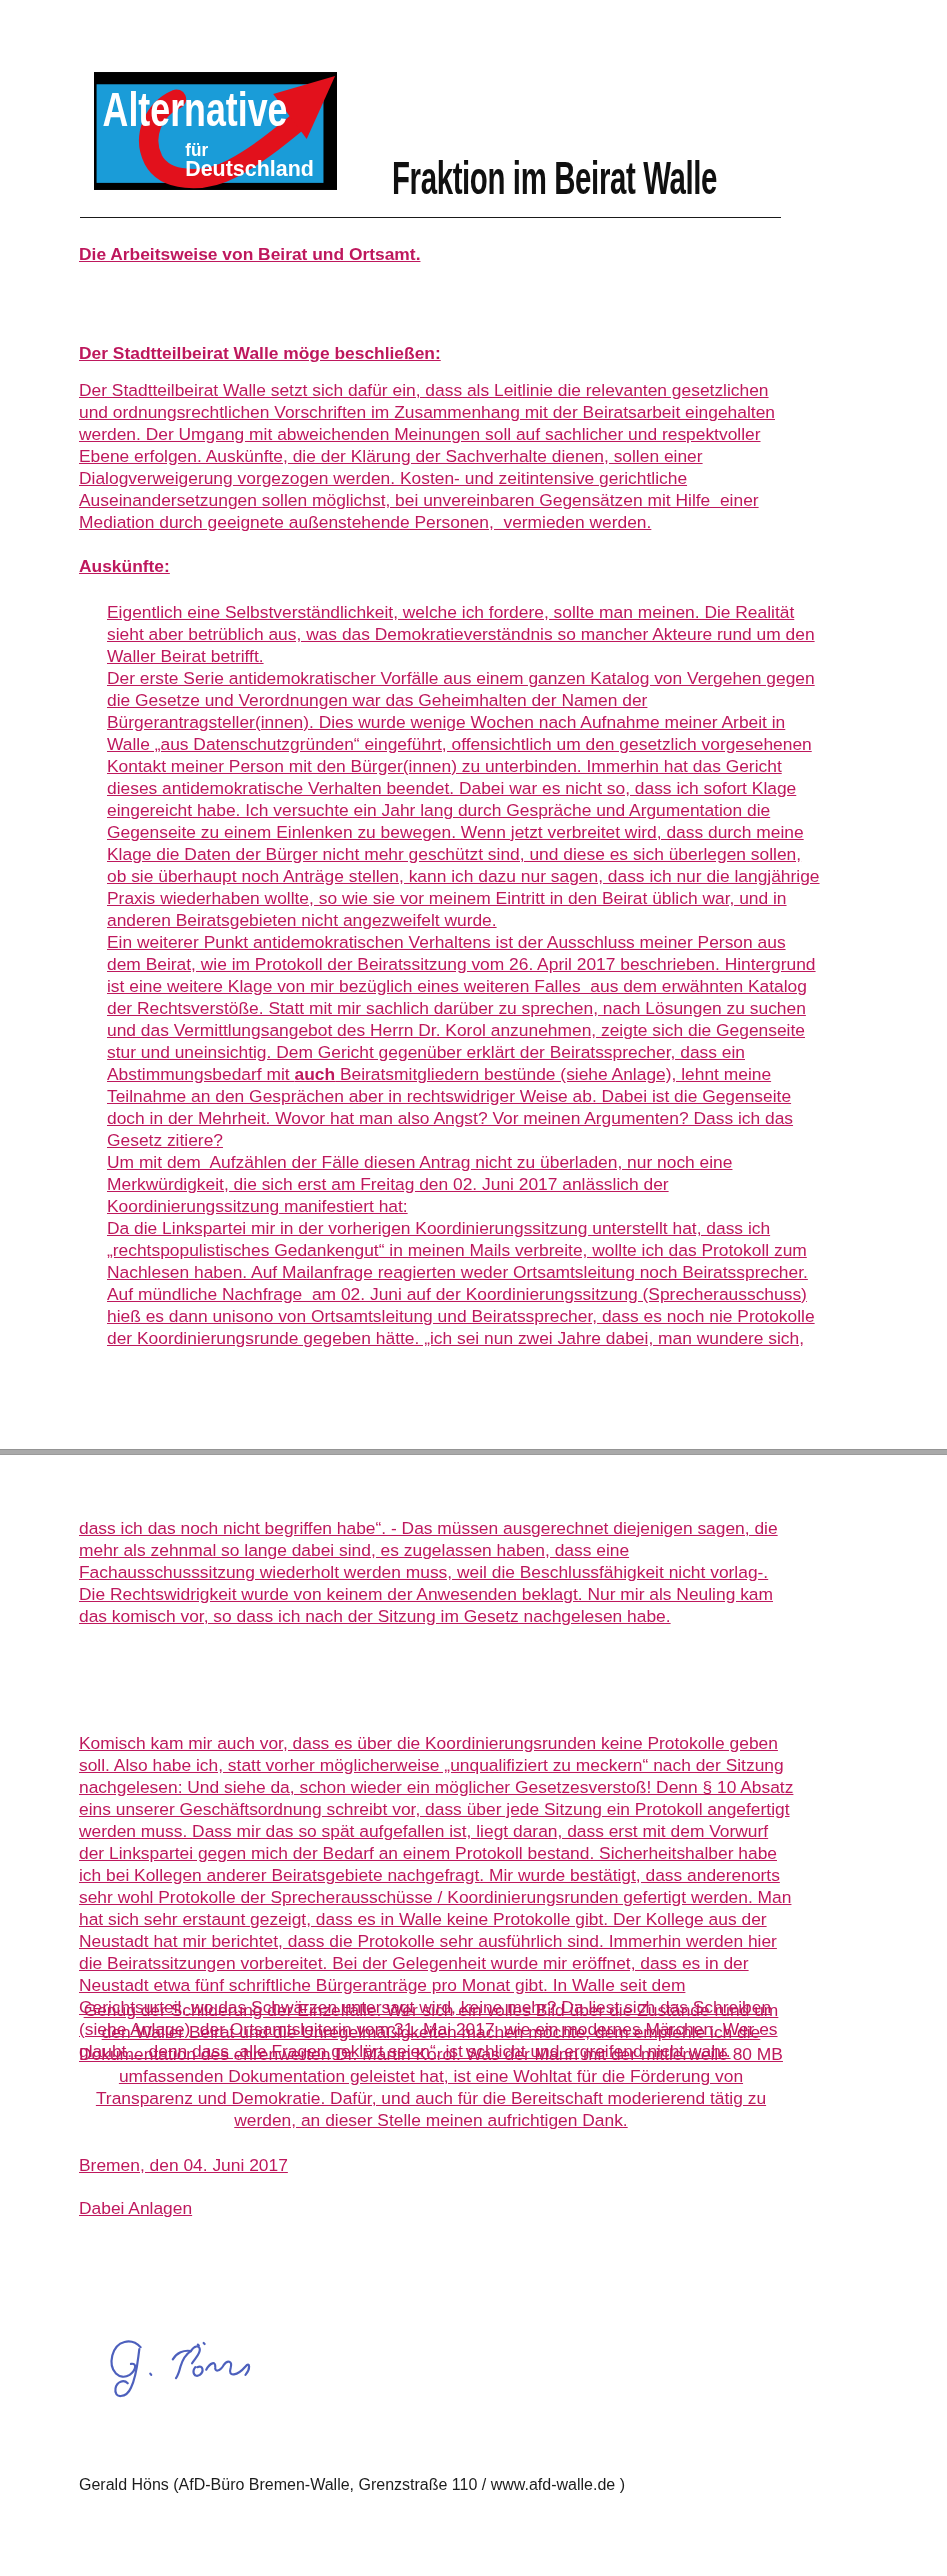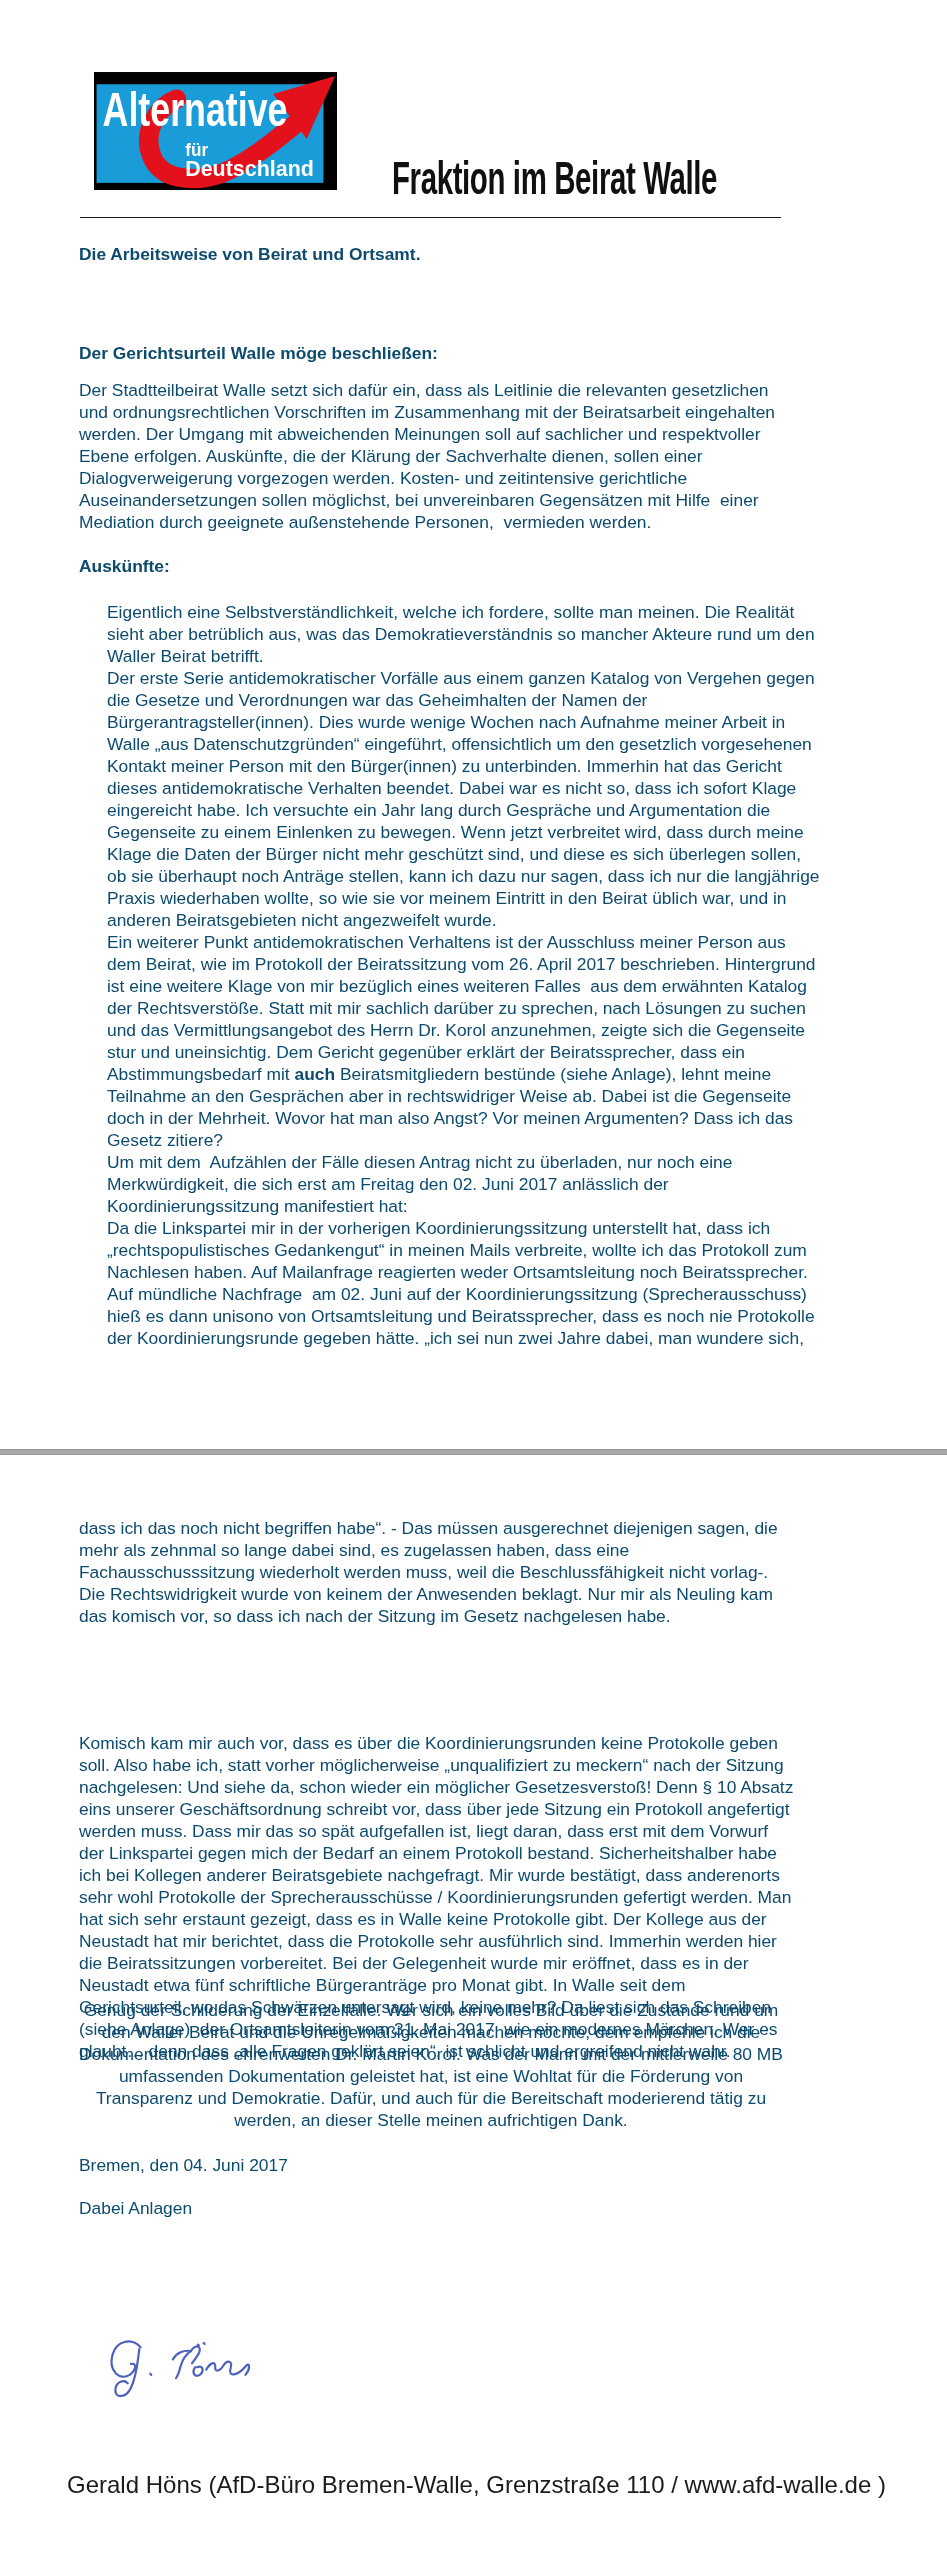--- a/index.html
+++ b/index.html
@@ -3,21 +3,22 @@
 <meta charset="utf-8">
 <style>
   html,body{margin:0;padding:0;}
   body{
     width:948px;height:2576px;position:relative;background:#ffffff;
     font-family:"Liberation Sans", sans-serif;color:#1c1c1c;overflow:hidden;
   }
   .abs{position:absolute;}
   .body-text{
     font-size:17.4px;line-height:22px;white-space:pre;letter-spacing:0;
-    color:#0c4a6e;
+    color:#be185d;
+    text-decoration:underline;
   }
   .bold{font-weight:bold;}
   #doc-title{
     left:392px;top:155px;font-size:46px;font-weight:bold;line-height:46px;
     transform:scaleX(0.64);transform-origin:0 0;white-space:nowrap;
     letter-spacing:-0.6px;color:#101010;
   }
   #header-rule{
     left:80px;top:207px;width:701px;height:10.3px;
     border-bottom:1.9px solid #1a1a1a;
@@ -30,21 +31,21 @@
   #page-break-bar{
     left:0;top:1449px;width:948px;height:5.8px;background:#a9a9a9;
     border-top:0.6px solid #949494;border-bottom:0.6px solid #9a9a9a;box-sizing:border-box;
   }
   #page2-paragraph-1{left:79px;top:1517px;}
   #page2-paragraph-2{left:79px;top:1732px;}
   #page2-paragraph-3{left:79px;top:1999px;text-align:center;}
   #place-date-line{left:79px;top:2154px;}
   #enclosures-line{left:79px;top:2197px;}
   #signature-area{left:84px;top:2318px;width:193px;height:97px;}
-  #footer-contact{left:67px;top:2473px;font-size:24px;line-height:24.5px;white-space:pre;}
+  #footer-contact{left:79px;top:2473px;font-size:16px;line-height:24.5px;white-space:pre;}
   #afd-logo{left:82px;top:72px;width:243px;height:118px;margin-left:12px;}
   svg text{font-family:"Liberation Sans", sans-serif;}
 </style>
 </head>
 <body>
 
 <div id="afd-logo" class="abs">
   <svg width="243" height="118" viewBox="0 0 377 183">
     <rect x="0" y="0" width="377" height="183" fill="#000000"></rect>
     <rect x="4" y="19" width="352" height="153" fill="#1a9cd8"></rect>
@@ -57,21 +58,21 @@
     <text x="149" y="161" transform="scale(0.95 1)" font-size="35" font-weight="bold" fill="#ffffff">Deutschland</text>
   </svg>
 </div>
 
 <div id="doc-title" class="abs">Fraktion im Beirat Walle</div>
 
 <div id="header-rule" class="abs"></div>
 
 <div id="subject-line" class="abs body-text bold">Die Arbeitsweise von Beirat und Ortsamt.</div>
 
-<div id="motion-heading" class="abs body-text bold">Der Gerichtsurteil Walle möge beschließen:</div>
+<div id="motion-heading" class="abs body-text bold">Der Stadtteilbeirat Walle möge beschließen:</div>
 
 <div id="motion-paragraph" class="abs body-text">Der Stadtteilbeirat Walle setzt sich dafür ein, dass als Leitlinie die relevanten gesetzlichen
 und ordnungsrechtlichen Vorschriften im Zusammenhang mit der Beiratsarbeit eingehalten
 werden. Der Umgang mit abweichenden Meinungen soll auf sachlicher und respektvoller
 Ebene erfolgen. Auskünfte, die der Klärung der Sachverhalte dienen, sollen einer
 Dialogverweigerung vorgezogen werden. Kosten- und zeitintensive gerichtliche
 Auseinandersetzungen sollen möglichst, bei unvereinbaren Gegensätzen mit Hilfe  einer
 Mediation durch geeignete außenstehende Personen,  vermieden werden.</div>
 
 <div id="reason-heading" class="abs body-text bold">Auskünfte:</div>

